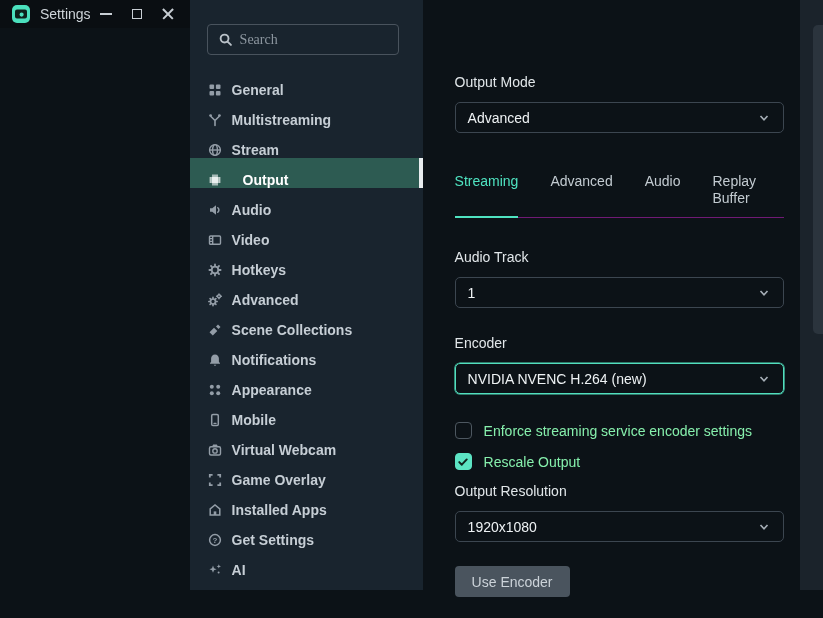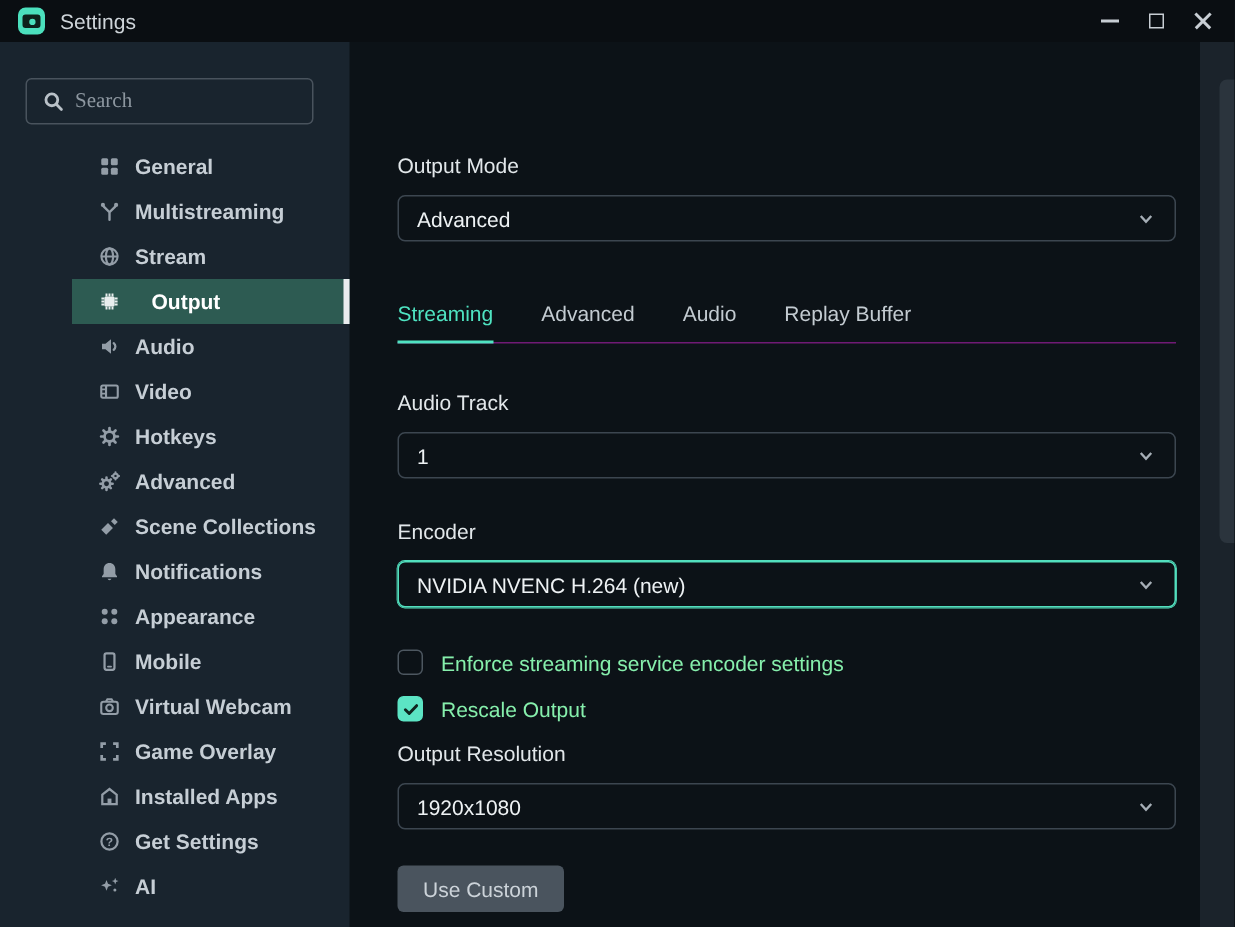--- a/index.html
+++ b/index.html
@@ -3,21 +3,21 @@
 <meta charset="utf-8">
 <style>
   * { box-sizing: border-box; margin: 0; padding: 0; }
   html,body { width: 823px; height: 618px; }
   body {
     font-family: "Liberation Sans", "DejaVu Sans", sans-serif;
     background: #0c1217;
     overflow: hidden;
     -webkit-font-smoothing: antialiased;
   }
-  .window { width: 823px; height: 618px; display: flex; flex-direction: column; }
+  .window { width: 823px; height: 618px; display: flex; flex-direction: row; }
 
   
   .titlebar {
     height: 28px; flex-shrink: 0;
     background: #0a0e12;
     display: flex; align-items: center;
     padding-left: 12px;
   }
   .app-icon {
     width: 18px; height: 18px; border-radius: 5px;
@@ -63,24 +63,24 @@
   .search-box input {
     flex: 1; min-width: 0;
     background: transparent; border: none; outline: none;
     color: #e2e7ea; font-size: 14px; font-family: Liberation Serif, serif;
   }
   .search-box input::placeholder { color: #8d97a0; }
 
   .nav { margin-top: 13px; }
   .nav-item {
     height: 30px;
-    display: flex; align-items: center;
+    display: flex; align-items: flex-end;
     padding-left: 17px; gap: 9px;
     color: #c6ced5; font-size: 14px; font-weight: 600;
-    cursor: pointer; position: relative; margin-left: 48px;
+    cursor: pointer; position: relative;
   }
   .nav-item .icon { width: 16px; height: 16px; color: #939da7; display: flex; align-items: center; justify-content: center; }
   .nav-item.active { background: #2d5b52; color: #ffffff; gap: 20px; }
   .nav-item.active .icon { color: #e9efee; }
   .nav-item.active::after {
     content: ""; position: absolute; right: 0; top: 0;
     width: 4px; height: 100%; background: #e9edef;
   }
 
   
@@ -436,21 +436,21 @@
       <div class="field-label mt-13">Output Resolution</div>
       <div class="select">
         <span>1920x1080</span>
         <span class="chev">
           <svg width="14" height="14" viewBox="0 0 14 14" fill="none" stroke="currentColor" stroke-width="1.6">
               <path d="M3.5 5l3.5 3.8L10.5 5"></path>
             </svg>
         </span>
       </div>
 
-      <button class="btn">Use Custom</button>
+      <button class="btn">Use Encoder</button>
 
     </main>
 
     <div class="scrolltrack">
       <div class="scrollthumb"></div>
     </div>
 
   </div>
 </div>
 

